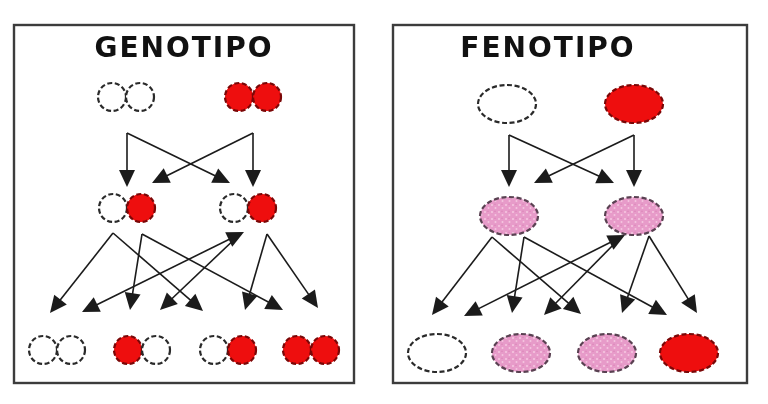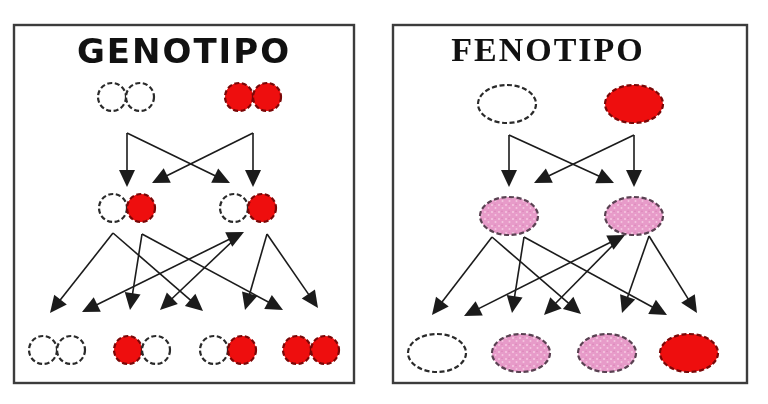--- a/index.html
+++ b/index.html
@@ -1,22 +1,22 @@
 <!DOCTYPE html>
 <html><head>
 <meta charset="utf-8">
 <style>
   html,body{margin:0;padding:0;background:#ffffff;}
   .stage{position:relative;width:768px;height:404px;background:#ffffff;overflow:hidden;
          font-family:"DejaVu Sans","Liberation Sans",sans-serif;}
   #diagram-svg{position:absolute;left:0;top:0;}
   .panel-title{position:absolute;top:31px;text-align:center;font-weight:bold;
-               font-size:34px;letter-spacing:2px;color:#111;}
+               font-size:28px;letter-spacing:2px;color:#111;}
   .panel-title.left{left:14px;width:340px;}
-  .panel-title.right{left:393px;width:310px;font-family:Liberation Serif, serif;}
+  .panel-title.right{left:393px;width:310px;}
 </style>
 </head>
 <body>
 
 <div class="stage">
   <svg id="diagram-svg" width="768" height="404" viewBox="0 0 768 404">
       <defs>
         <pattern id="pinkdots" width="7" height="7" patternUnits="userSpaceOnUse">
           <rect width="7" height="7" fill="#e79bc9"></rect>
           <circle cx="2" cy="2" r="1.1" fill="#f5c6e0"></circle>

